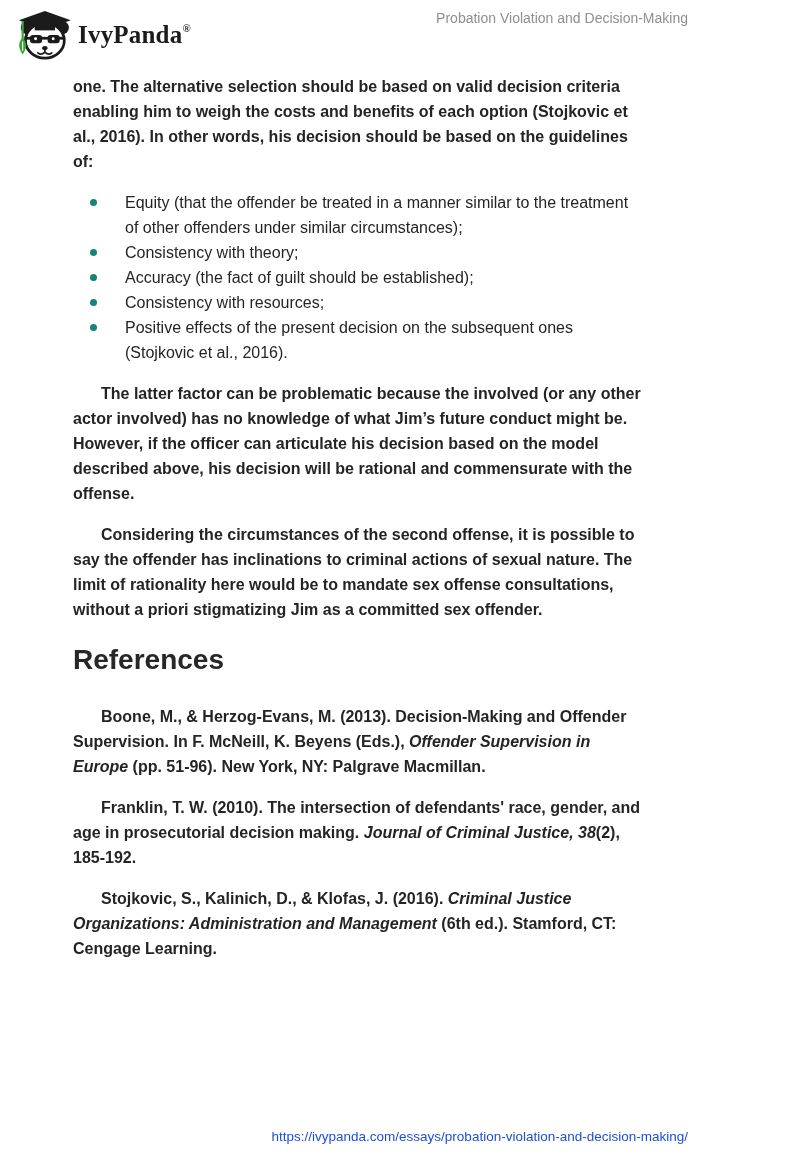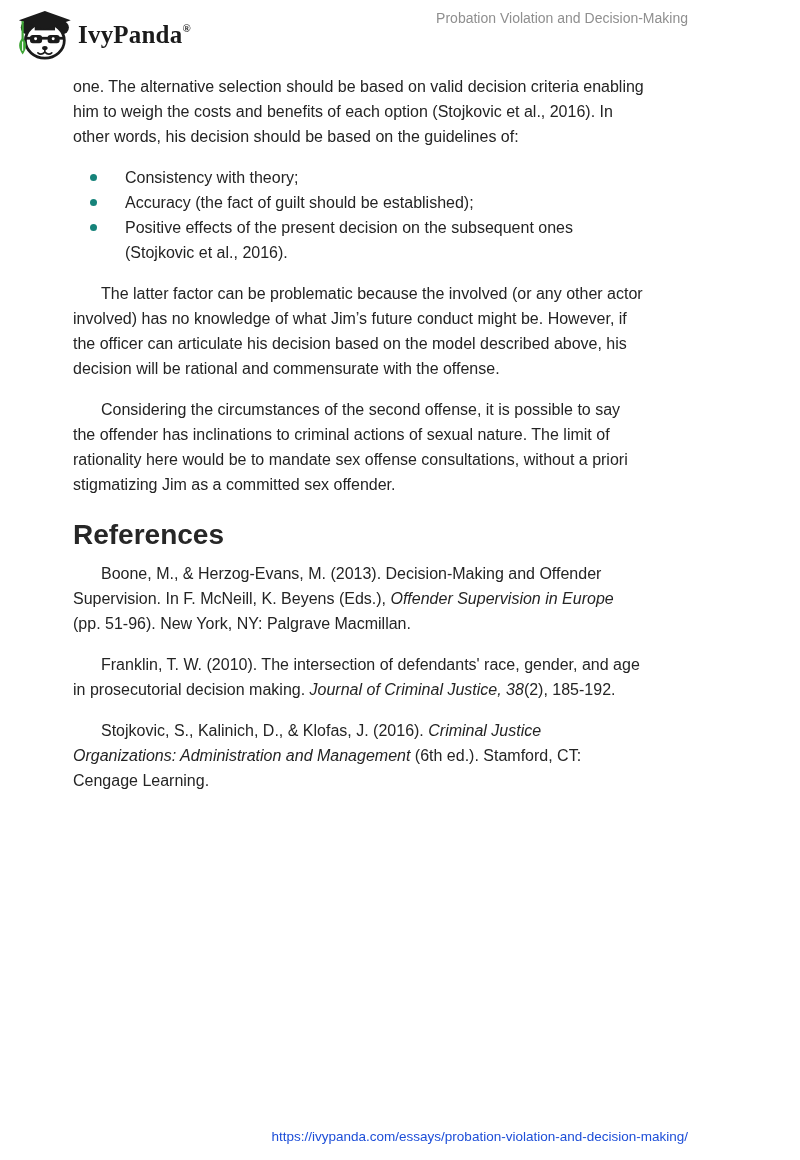--- a/index.html
+++ b/index.html
@@ -45,21 +45,21 @@
     color: #8f8f8f;
     align-self: flex-start;
     margin-top: 2px;
   }
   
   .content {
     margin: 12px 75px 0 73px;
     font-size: 16px;
     line-height: 25px;
   }
-  .para { margin: 0 0 16px 0; }
+  .para { margin: 0 0 16px 0; font-weight: bold; }
   .indent { text-indent: 28px; }
   .bullets {
     list-style: none;
     margin: 16px 0 16px 0;
   }
   .bullets li {
     position: relative;
     padding-left: 52px;
   }
   .bullets li::before {
@@ -69,21 +69,21 @@
     top: 9px;
     width: 7px;
     height: 7px;
     border-radius: 50%;
     background: #16837a;
   }
   .refs-heading {
     font-size: 28px;
     font-weight: bold;
     color: #272727;
-    margin: 22px 0 10px 0;
+    margin: 22px 0 28px 0;
     line-height: 32px;
   }
   .ref em { font-style: italic; }
   
   .ftr {
     position: absolute;
     right: 32px;
     bottom: 16px;
     font-size: 13.5px;
     color: #1d4ed8;
@@ -126,22 +126,24 @@
         <span class="reg">®</span>
     </div>
     <div class="doc-title">Probation Violation and Decision-Making</div>
   </header>
 
   <main class="content">
 
     <p class="para">one. The alternative selection should be based on valid decision criteria enabling him to weigh the costs and benefits of each option (Stojkovic et al., 2016). In other words, his decision should be based on the guidelines of:</p>
 
     <ul class="bullets">
+      <li>Equity (that the offender be treated in a manner similar to the treatment of other offenders under similar circumstances);</li>
       <li>Consistency with theory;</li>
       <li>Accuracy (the fact of guilt should be established);</li>
+      <li>Consistency with resources;</li>
       <li>Positive effects of the present decision on the subsequent ones (Stojkovic et al., 2016).</li>
     </ul>
 
     <p class="para indent">The latter factor can be problematic because the involved (or any other actor involved) has no knowledge of what Jim’s future conduct might be. However, if the officer can articulate his decision based on the model described above, his decision will be rational and commensurate with the offense.</p>
 
     <p class="para indent">Considering the circumstances of the second offense, it is possible to say the offender has inclinations to criminal actions of sexual nature. The limit of rationality here would be to mandate sex offense consultations, without a priori stigmatizing Jim as a committed sex offender.</p>
 
     <h1 class="refs-heading">References</h1>
 
     <p class="para indent ref"><span>Boone, M., &amp; Herzog-Evans, M. (2013). Decision-Making and Offender Supervision. In F. McNeill, K. Beyens (Eds.), </span><em>Offender Supervision in Europe</em><span> (pp. 51-96). New York, NY: Palgrave Macmillan.</span></p>

